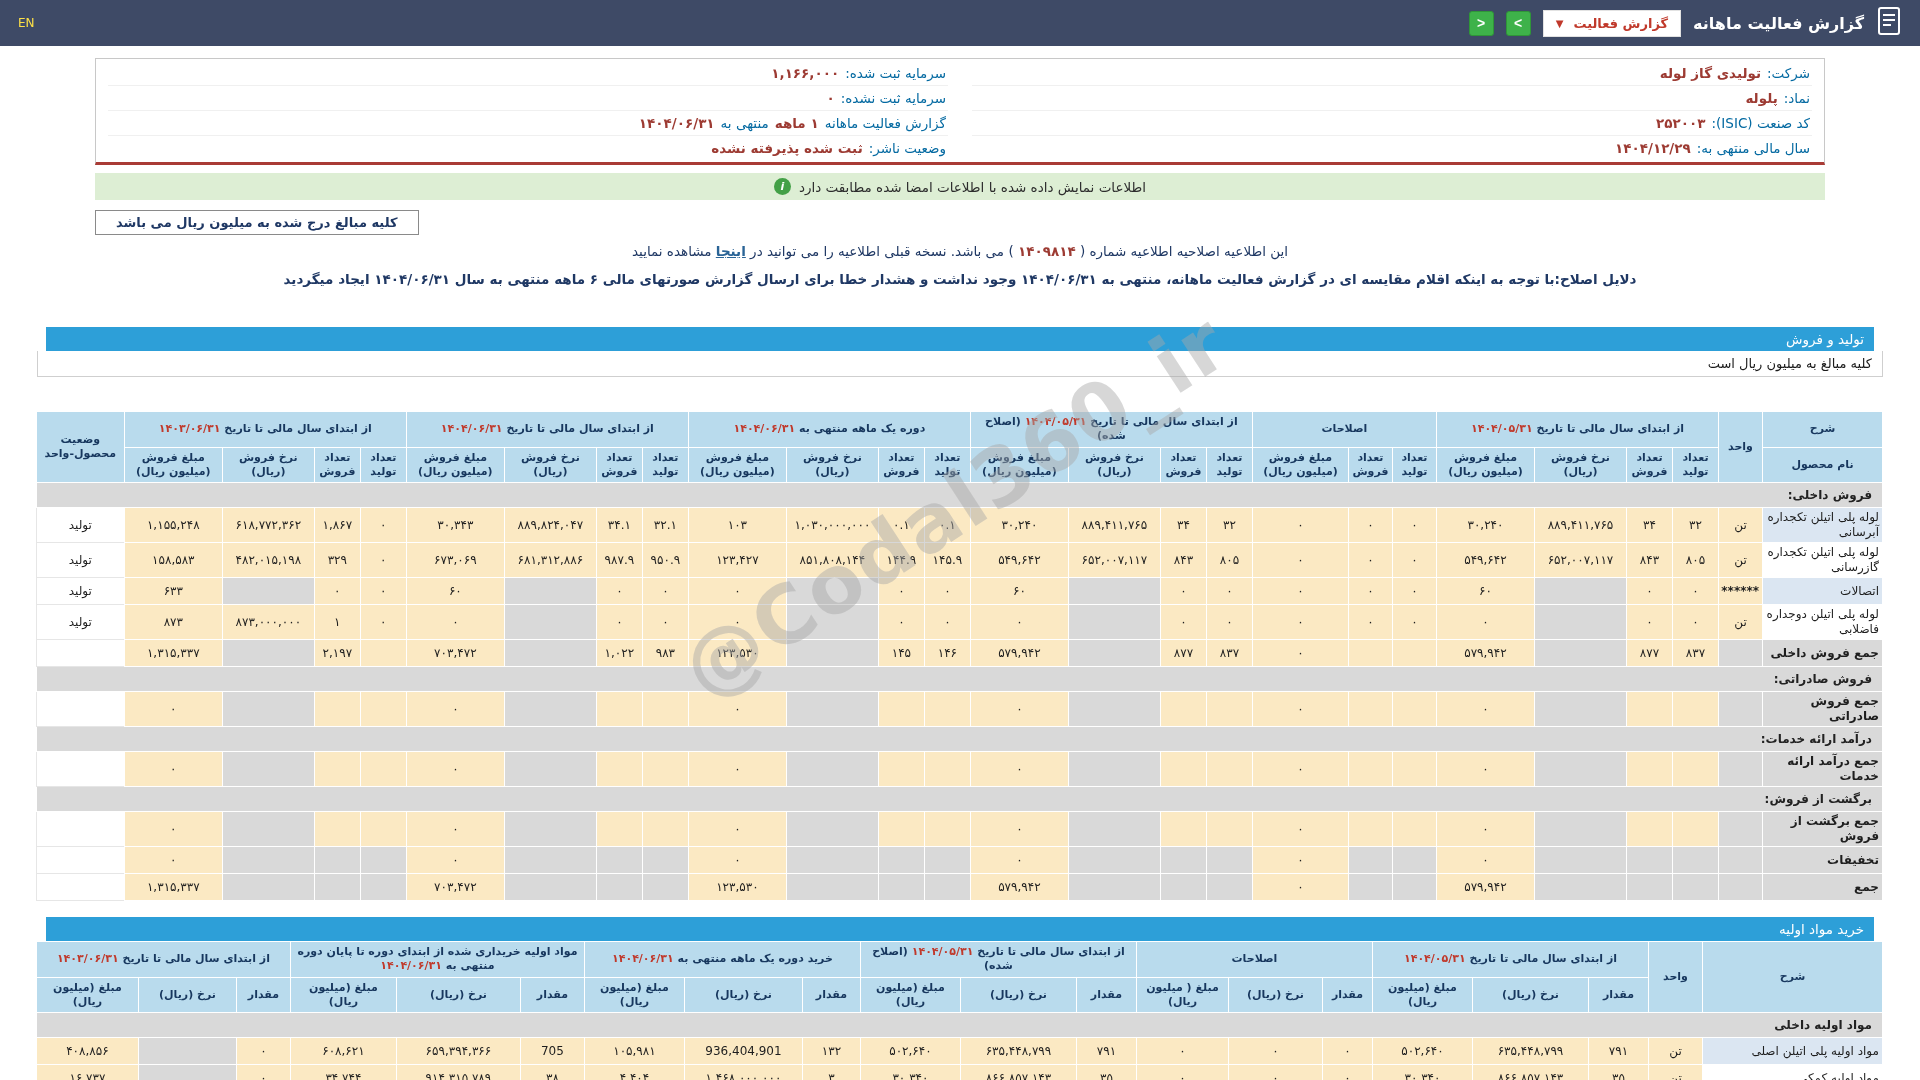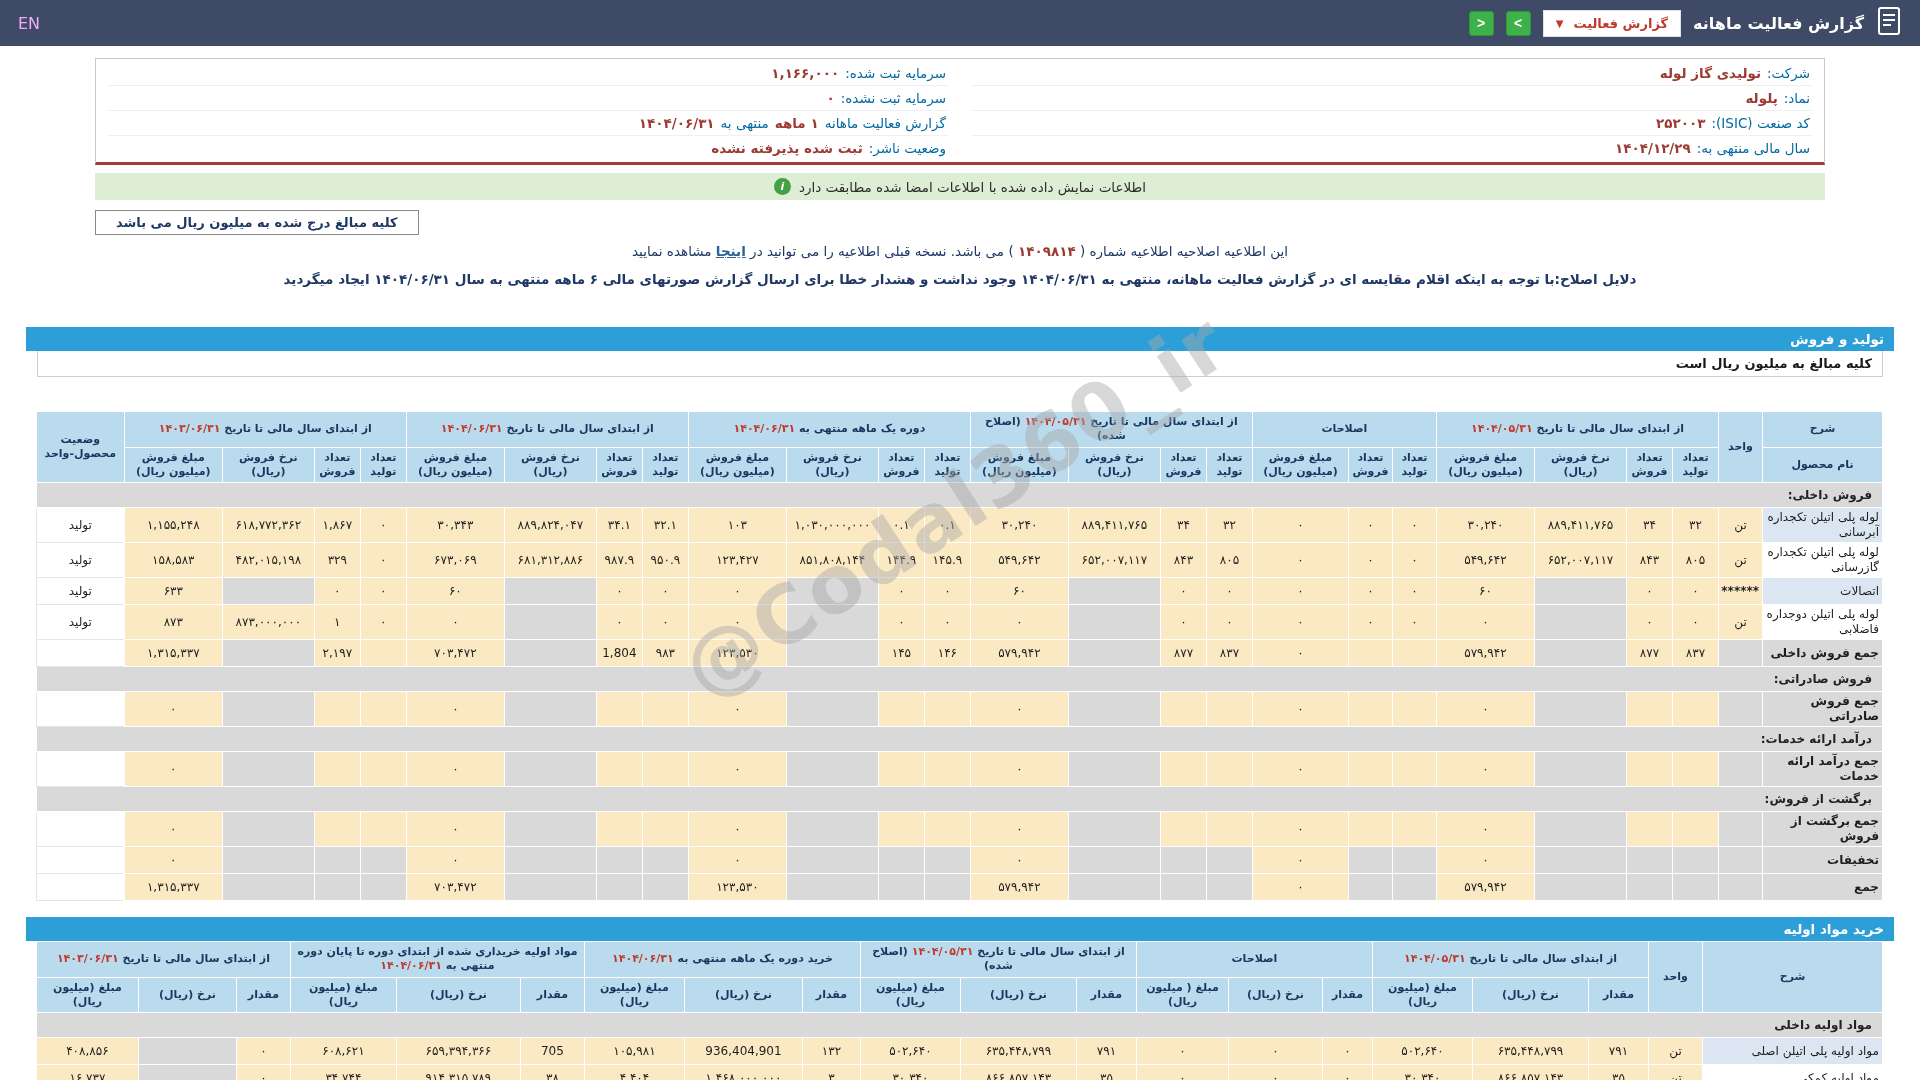--- a/index.html
+++ b/index.html
@@ -9,21 +9,21 @@
 
   
   .topbar{height:46px;background:#3e4a66;display:flex;align-items:center;justify-content:space-between;padding:0 18px;}
   .topbar-right{display:flex;align-items:center;gap:12px;}
   .topbar-title{color:#fff;font-size:16px;font-weight:bold;}
   .dropdown{background:#fff;border:1px solid #e2e2e2;color:#c0392b;font-size:13px;font-weight:bold;
             padding:5px 12px;display:flex;align-items:center;gap:10px;cursor:pointer;}
   .caret{font-size:10px;color:#c0392b;}
   .nav-btn{width:25px;height:25px;background:#3eb24a;border:1px solid #2f9638;border-radius:3px;color:#fff;
            font-size:14px;font-weight:bold;display:flex;align-items:center;justify-content:center;cursor:pointer;padding:0;line-height:1;}
-  .en-link{color:#f0abfc;font-size:16px;text-decoration:none;cursor:pointer;}
+  .en-link{color:#fde047;font-size:12px;text-decoration:none;cursor:pointer;}
 
   
   .company-panel{margin:12px 95px 8px;border:1px solid #c8c8c8;border-bottom:3px solid #a93b35;display:flex;background:#fff;}
   .company-col{width:50%;padding:2px 12px;}
   .info-row{display:flex;align-items:baseline;gap:6px;padding:4px 2px;font-size:13.5px;border-bottom:1px solid #f0f0f0;}
   .company-col .info-row:last-child{border-bottom:none;}
   .lbl{color:#0369a1;font-weight:normal;}
   .val{color:#9d3b33;font-weight:bold;}
 
   .notice{margin:0 95px 10px;background:#ddeed4;color:#2d2d2d;font-size:13.5px;padding:5px 8px;
@@ -32,24 +32,24 @@
              font-style:italic;display:inline-flex;align-items:center;justify-content:center;flex:0 0 auto;}
 
   .units-note-wrap{margin:0 95px 4px;display:flex;justify-content:flex-end;}
   .units-note{border:1px solid #8a8a8a;background:#fff;color:#1f3864;font-size:13px;font-weight:bold;padding:4px 20px;}
 
   .amend-line{text-align:center;color:#1f3864;font-size:13.5px;margin:8px 60px 0;}
   .amend-line2{font-weight:bold;margin-top:12px;}
   a.link{color:#2a6496;text-decoration:underline;font-weight:bold;}
 
   
-  .section-bar{margin:0 26px;background:#2d9fd8;color:#fff;font-size:13.5px;font-weight:bold;padding:4px 10px;}
+  .section-bar{margin:0 46px;background:#2d9fd8;color:#fff;font-size:13.5px;font-weight:normal;padding:4px 10px;}
   .section-bar.first{margin-top:40px;}
   .units-row{margin:0 37px;border:1px solid #cfcfcf;border-top:none;background:#fff;color:#1a1a1a;
-             font-size:13px;font-weight:bold;padding:5px 10px;}
+             font-size:13px;font-weight:normal;padding:5px 10px;}
   .mat-bar{margin-top:16px;}
 
   
   .data-table{width:1846px;margin:34px 37px 0;border-collapse:collapse;table-layout:fixed;border:1px solid #c9c9c9;}
   .data-table.materials{margin-top:0;}
   .data-table th{background:#b9dbed;color:#17375e;font-size:11px;font-weight:bold;border:1px solid #fff;
                  padding:3px 2px;text-align:center;vertical-align:middle;line-height:1.3;}
   .hdate{color:#c0392b;}
   .data-table td{font-size:12px;color:#1e1e1e;border:1px solid #fff;padding:2px 3px;text-align:center;
                  vertical-align:middle;height:27px;overflow:hidden;white-space:nowrap;}
@@ -344,21 +344,21 @@
         <td class="c-y">۰</td>
         <td class="c-y">۸۳۷</td>
         <td class="c-y">۸۷۷</td>
         <td class="c-g"></td>
         <td class="c-y">۵۷۹,۹۴۲</td>
         <td class="c-y">۱۴۶</td>
         <td class="c-y">۱۴۵</td>
         <td class="c-g"></td>
         <td class="c-y">۱۲۳,۵۳۰</td>
         <td class="c-y">۹۸۳</td>
-        <td class="c-y">1,804</td>
+        <td class="c-y">۱,۰۲۲</td>
         <td class="c-g"></td>
         <td class="c-y">۷۰۳,۴۷۲</td>
         <td class="c-y"></td>
         <td class="c-y">۲,۱۹۷</td>
         <td class="c-g"></td>
         <td class="c-y">۱,۳۱۵,۳۳۷</td>
         <td class="c-w status-cell"></td>
       </tr>
       <tr class="section-row">
         <td colspan="26">فروش صادراتی:</td>

